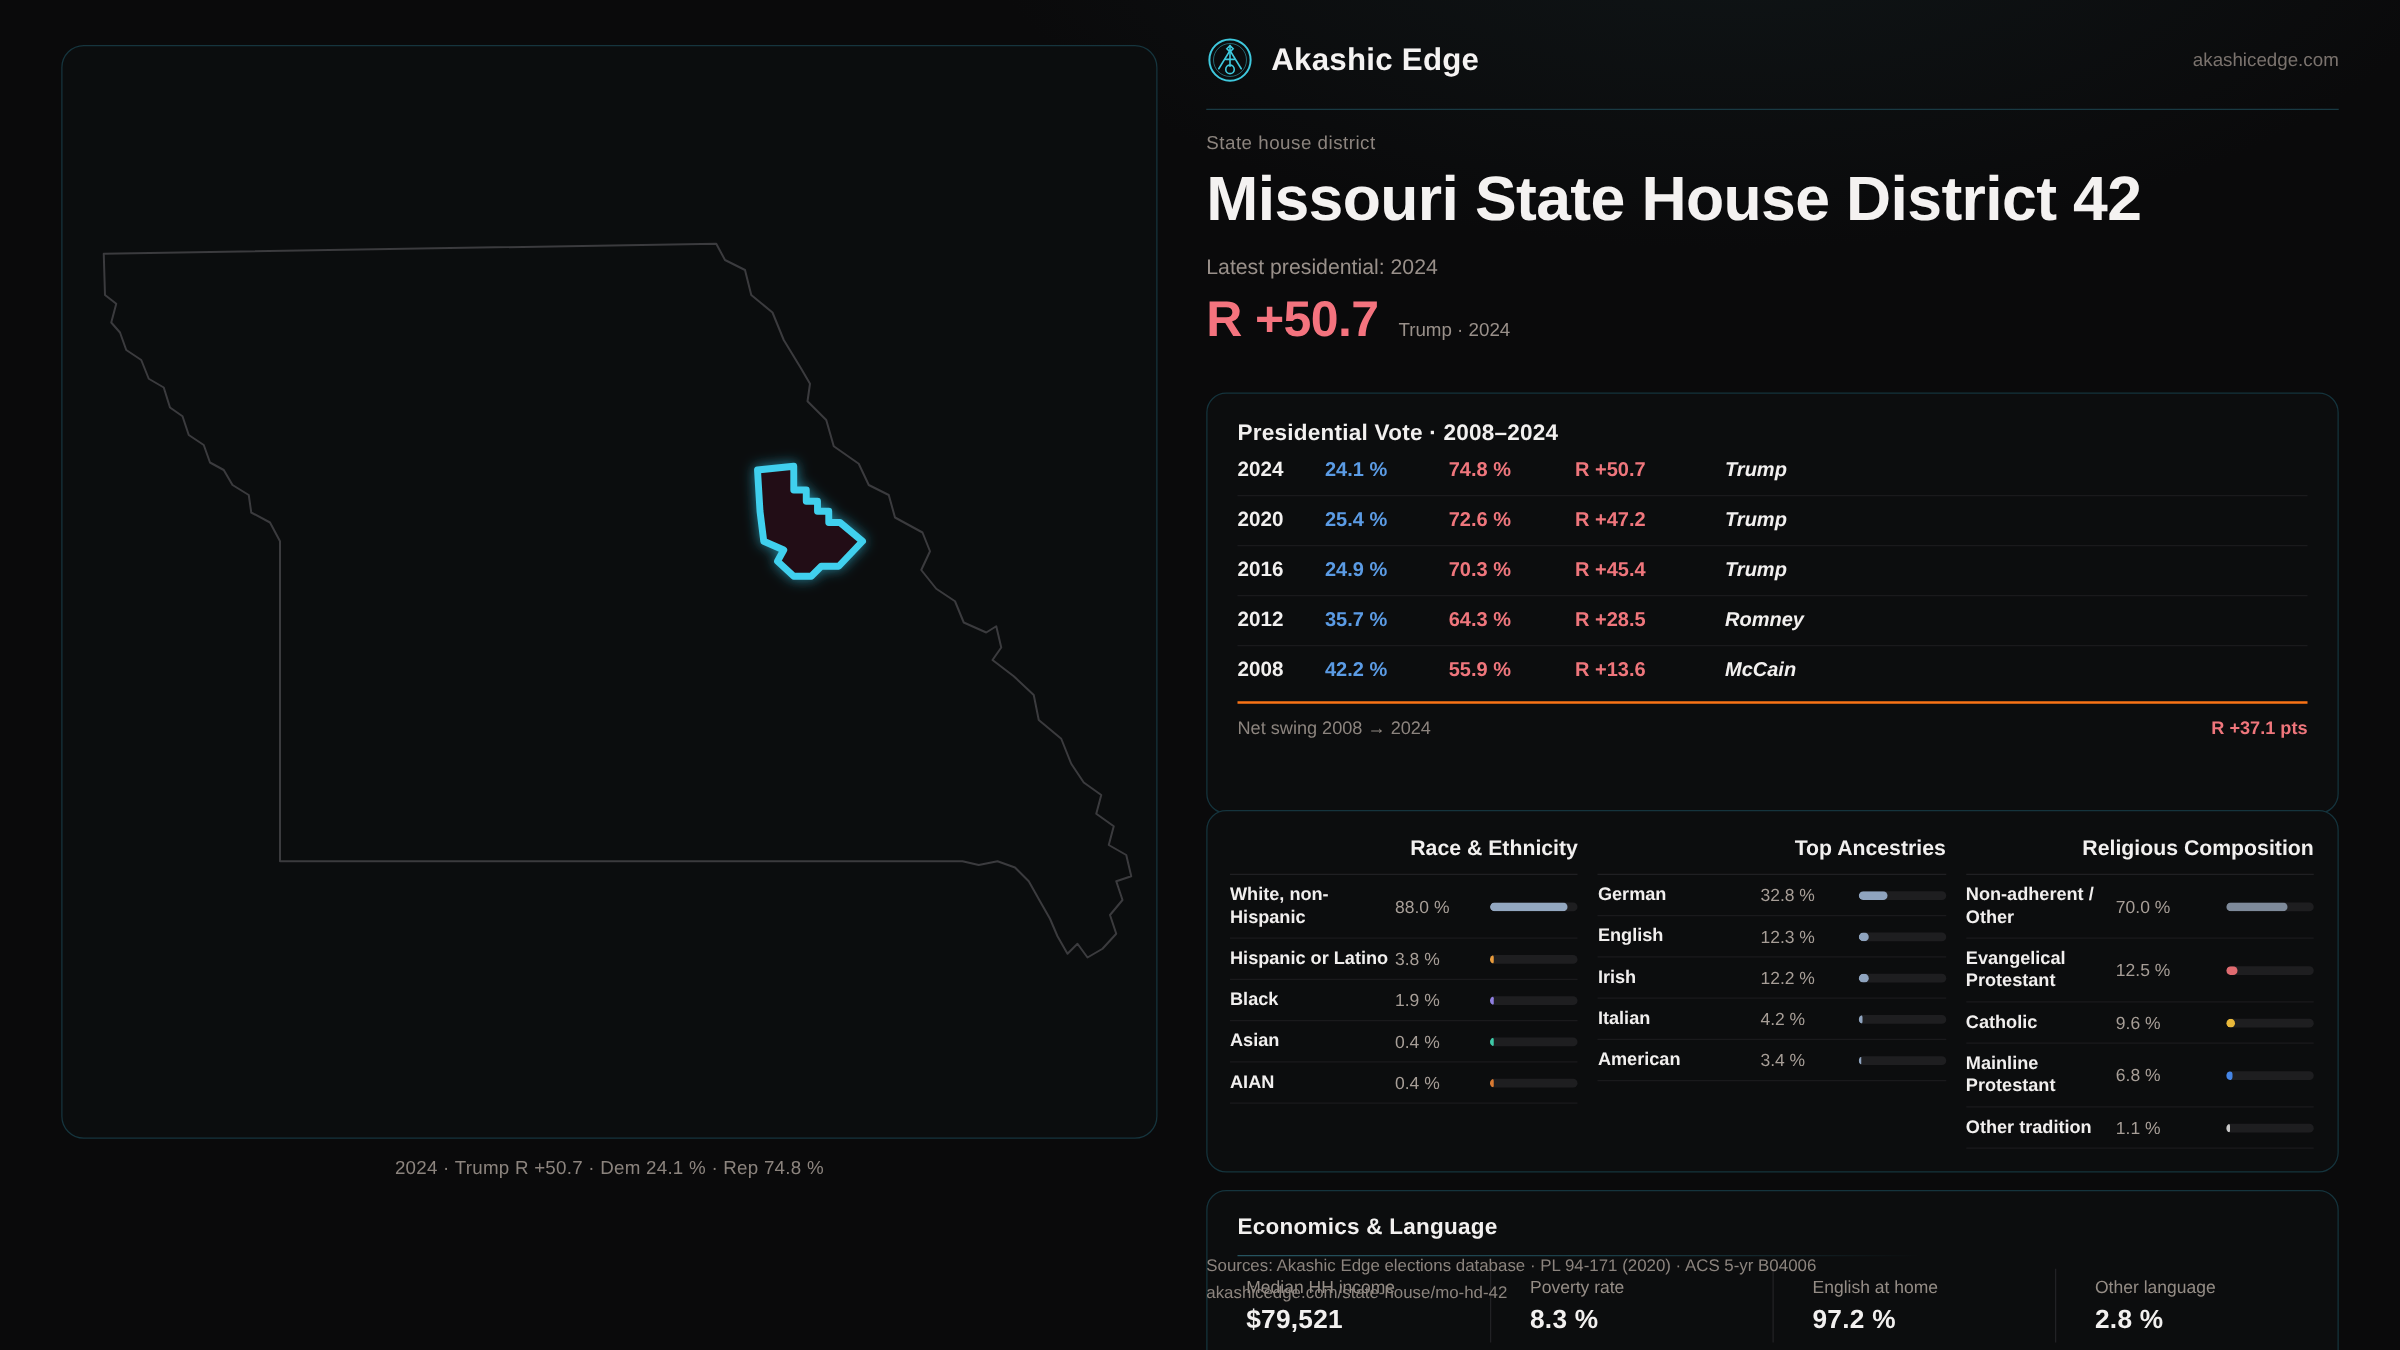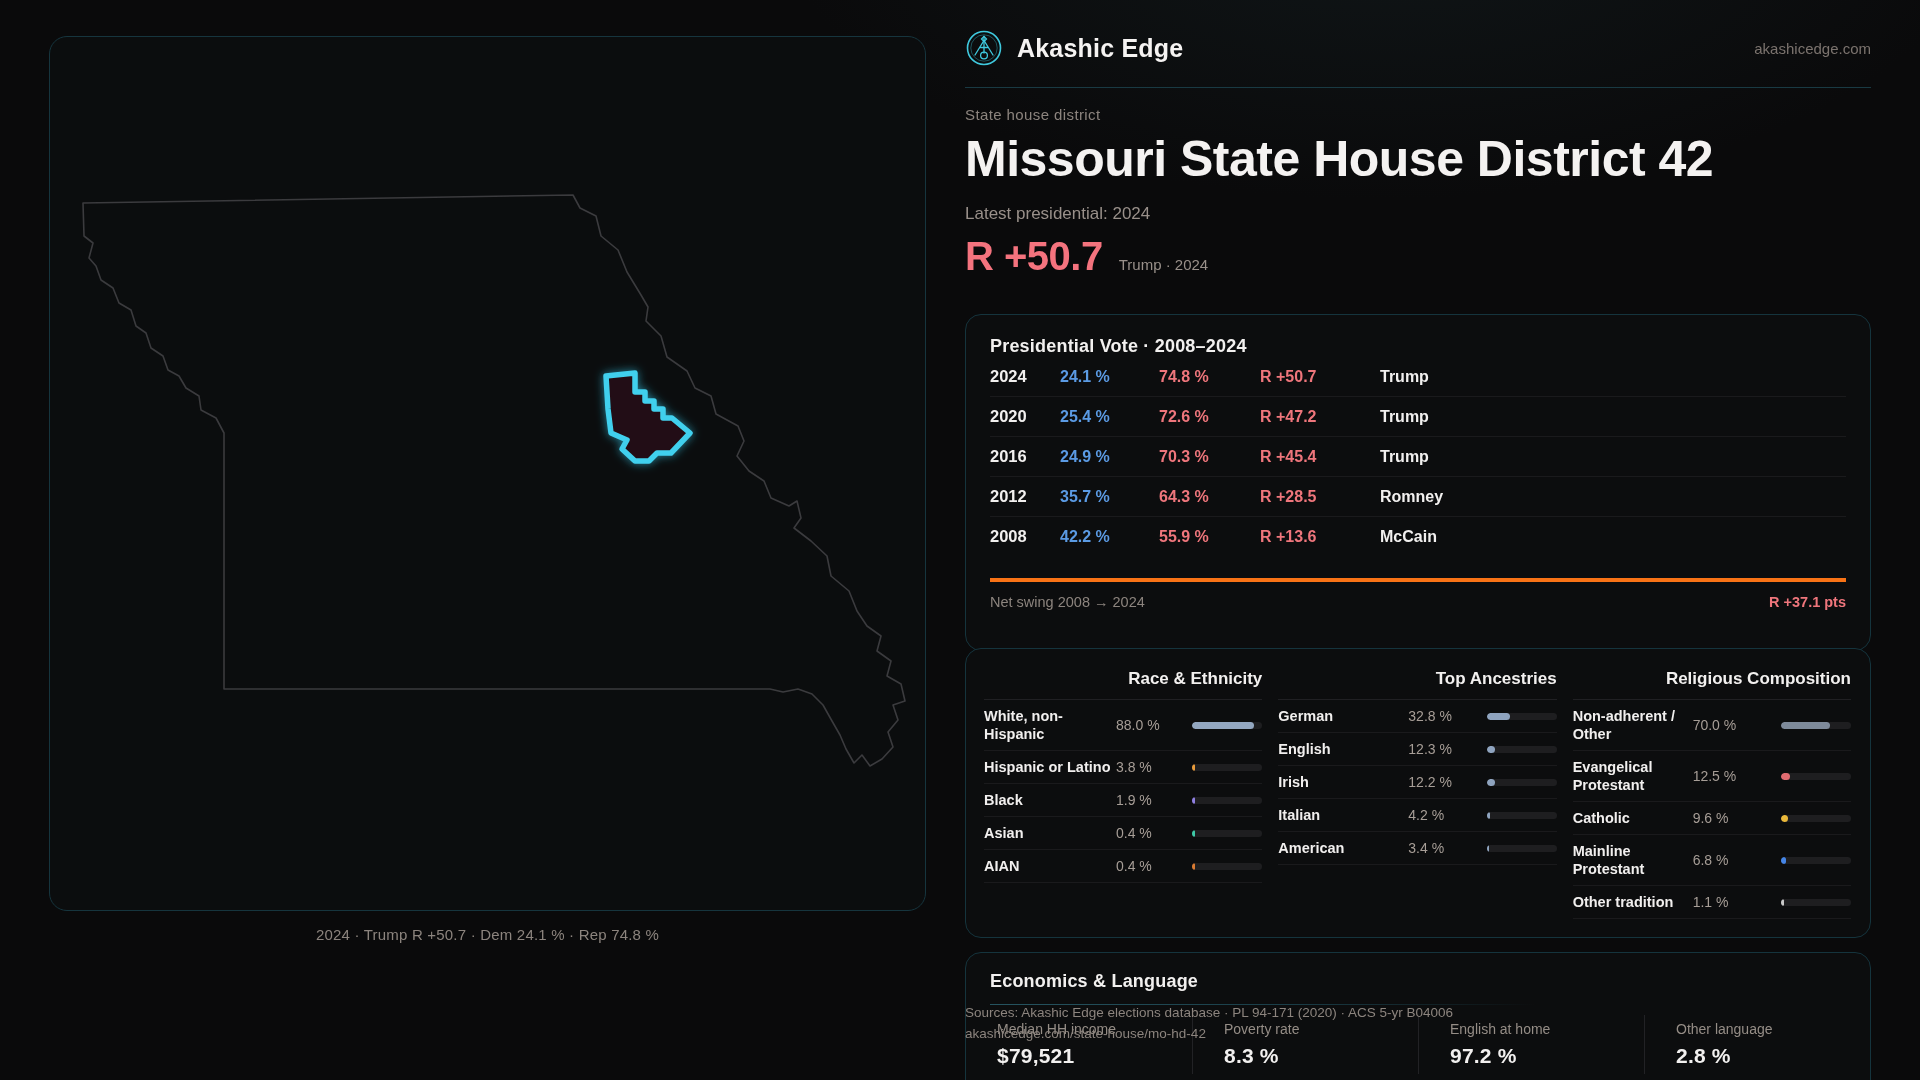--- a/index.html
+++ b/index.html
@@ -50,22 +50,22 @@
   
   .vote-panel { top:314px; height:337px; padding:21px 24px 0 24px; }
   .panel-title { font-size:18px; font-weight:700; color:#f2f0ef; letter-spacing:.2px; }
   .vote-head, .vote-row { display:grid; grid-template-columns:70px 99px 101px 120px 1fr; align-items:center; }
   .vote-head { margin-top:12px; padding:7px 0 8px 0; border-top:1px solid #1c1c1e; border-bottom:1px solid #1c1c1e; }
   .vote-head span { font-size:13.5px; color:#847e79; }
   .vote-row { padding:10px 0; border-bottom:1px solid #1a1a1c; }
   .vote-row .c-year { font-size:16.5px; font-weight:700; color:#f2f0ef; }
   .vote-row .c-dem { font-size:16px; font-weight:700; color:#5b9be4; }
   .vote-row .c-rep, .vote-row .c-margin { font-size:16px; font-weight:700; color:#ef767c; }
-  .vote-row .c-winner { font-size:16px; font-weight:700; color:#f2f0ef; }
-  .net-swing { display:flex; margin-top:22px; padding:12px 0; border-top:4px solid #f97316; }
+  .vote-row .c-winner { font-size:16px; font-weight:700; color:#f2f0ef;font-style:italic; }
+  .net-swing { display:flex; margin-top:5px; padding:12px 0; border-top:2px solid #f97316; }
   .net-swing .ns-label { font-size:14.5px; color:#8c847e; }
   .net-swing .ns-value { margin-left:auto; font-size:14.5px; font-weight:700; color:#ef767c; }
 
   
   .demo-panel { top:648px; height:290px; padding:20px 19px 14px 18px;
     display:grid; grid-template-columns:1fr 1fr 1fr; gap:16px; }
   .demo-col { min-width:0; }
   .col-title { font-size:17px; font-weight:700; color:#f2f0ef; padding-bottom:10px; border-bottom:1px solid #202023;text-align:right; }
   .stat-row { display:flex; align-items:center; padding:7px 0; border-bottom:1px solid #1a1a1c; }
   .stat-label { font-size:14.5px; font-weight:700; color:#f1efee; line-height:18px; }

